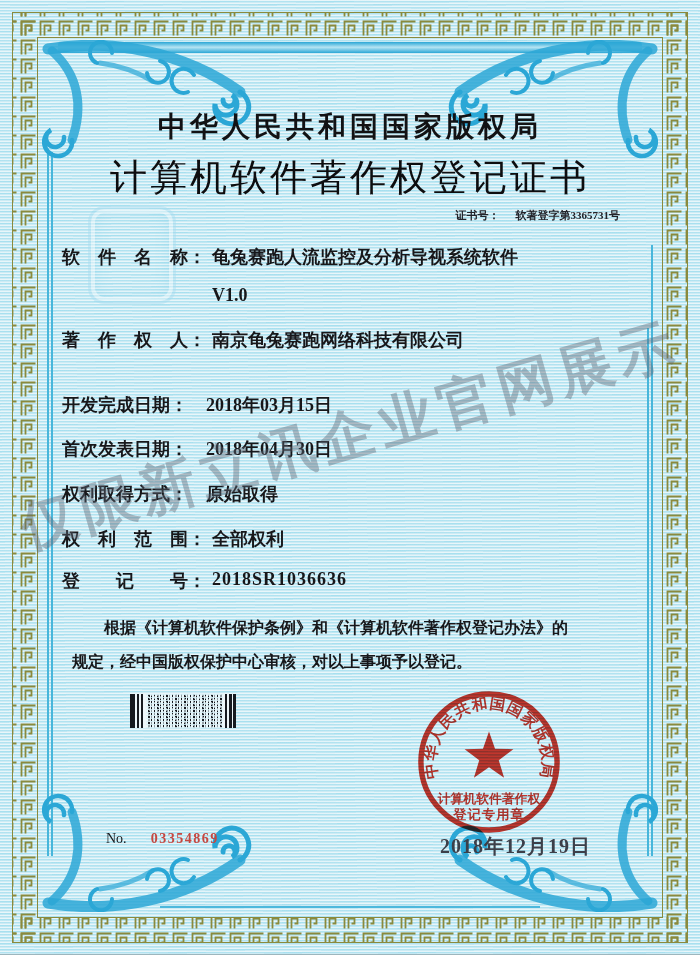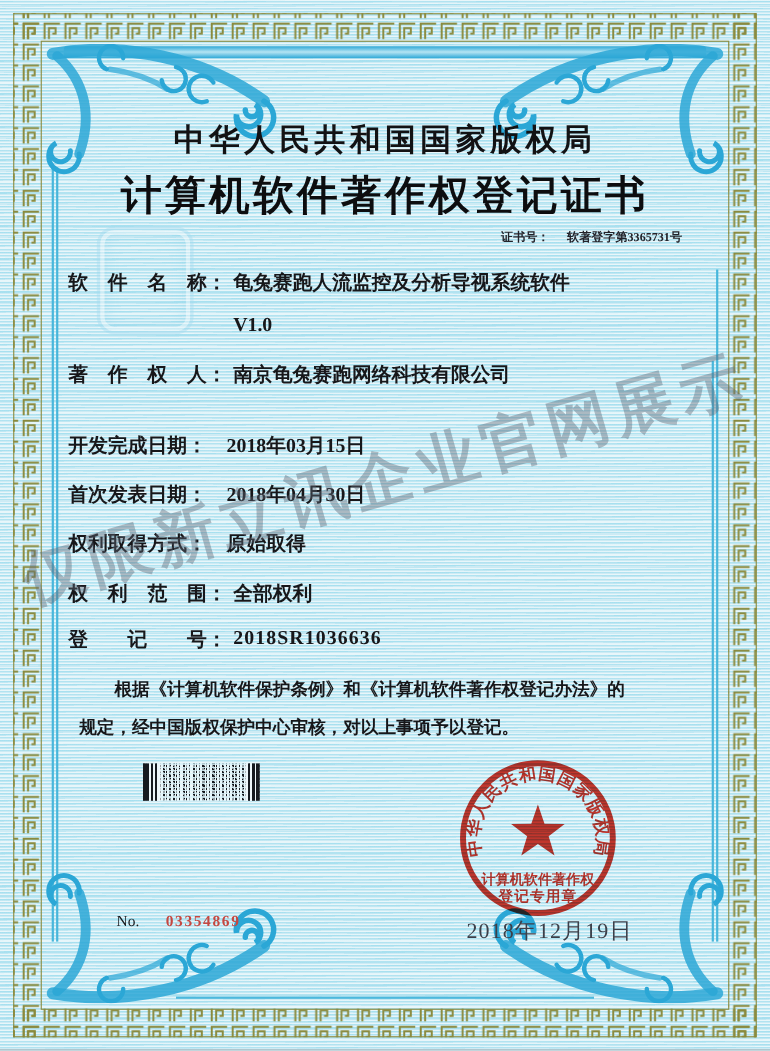--- a/index.html
+++ b/index.html
@@ -26,21 +26,21 @@
   .vline{position:absolute;top:152px;bottom:98px;width:1.6px;background:#48b6db;z-index:1;}
   .vline.l1{left:47px;} .vline.l2{left:51px;}
   .vline.r1{right:47px;} .vline.r2{right:51px;}
   .emboss{position:absolute;left:88px;top:206px;width:82px;height:92px;z-index:2;
     border:3px solid rgba(165,218,238,.55);border-radius:16px;opacity:.8;
     box-shadow:inset 0 0 0 4px rgba(255,255,255,.55), inset 0 0 18px rgba(120,200,226,.45);}
   
   .issuer{position:absolute;left:0;right:0;top:108px;text-align:center;z-index:6;
     font-size:28px;font-weight:700;letter-spacing:4px;color:#121214;}
   .cert-title{position:absolute;left:0;right:0;top:153px;text-align:center;z-index:6;
-    font-size:37px;font-weight:700;letter-spacing:3px;color:#0d0d0f;}
+    font-size:37px;font-weight:400;letter-spacing:3px;color:#0d0d0f;}
   .certno{position:absolute;right:80px;top:208px;z-index:6;display:flex;gap:16px;
     font-size:11px;font-weight:600;color:#23232a;}
   
   .row{position:absolute;left:62px;z-index:6;display:flex;align-items:flex-start;
     font-size:18px;font-weight:600;color:#17171a;}
   .row .lab{flex:0 0 138px;white-space:nowrap;}
   .row .valwrap{margin-left:6px;max-width:420px;}
   .row .val{display:block;}
   .row .ver{display:block;margin-top:16px;}
   .r1{top:245px;} .r2{top:328px;} .r3{top:393px;} .r4{top:437px;}
@@ -59,22 +59,22 @@
   .barcode::before{content:"";position:absolute;left:0;top:0;bottom:0;width:16px;
     background:linear-gradient(90deg,#161a20 0 5px,#edf6fa 5px 7px,#161a20 7px 9px,#edf6fa 9px 11px,#161a20 11px 13px,#edf6fa 13px 16px);}
   .barcode::after{content:"";position:absolute;right:0;top:0;bottom:0;width:13px;
     background:linear-gradient(90deg,#edf6fa 0 2px,#161a20 2px 4px,#edf6fa 4px 6px,#161a20 6px 9px,#edf6fa 9px 10px,#161a20 10px 13px);}
   
   .seal{position:absolute;left:415px;top:688px;width:148px;height:148px;z-index:8;
     mix-blend-mode:multiply;opacity:.93;}
   .seal text{fill:#d3281e;font-weight:700;font-family:"Liberation Serif","DejaVu Serif",serif;}
   .seal .ring{font-size:16px;letter-spacing:1px;}
   .seal .inner1{font-size:13px;} .seal .inner2{font-size:13.5px;letter-spacing:1px;}
-  .seal-date{position:absolute;left:424px;top:833px;z-index:7;
-    font-size:20px;font-weight:400;letter-spacing:1px;color:#3c3f49;}
+  .seal-date{position:absolute;left:440px;top:833px;z-index:7;
+    font-size:20px;font-weight:700;letter-spacing:1px;color:#3c3f49;}
   
   .serial{position:absolute;left:106px;top:831px;z-index:6;display:flex;align-items:baseline;
     font-size:14px;color:#17181c;}
   .serial .num{margin-left:24px;color:#c54740;letter-spacing:1.5px;font-weight:600;}
   
   .wm{position:absolute;left:5px;top:398px;width:690px;z-index:12;text-align:center;
     transform:rotate(-16deg);pointer-events:none;
     font-size:56px;font-weight:700;letter-spacing:6px;color:rgba(92,103,117,.42);
     font-family:"Liberation Sans","DejaVu Sans",sans-serif;white-space:nowrap;}
 </style>

